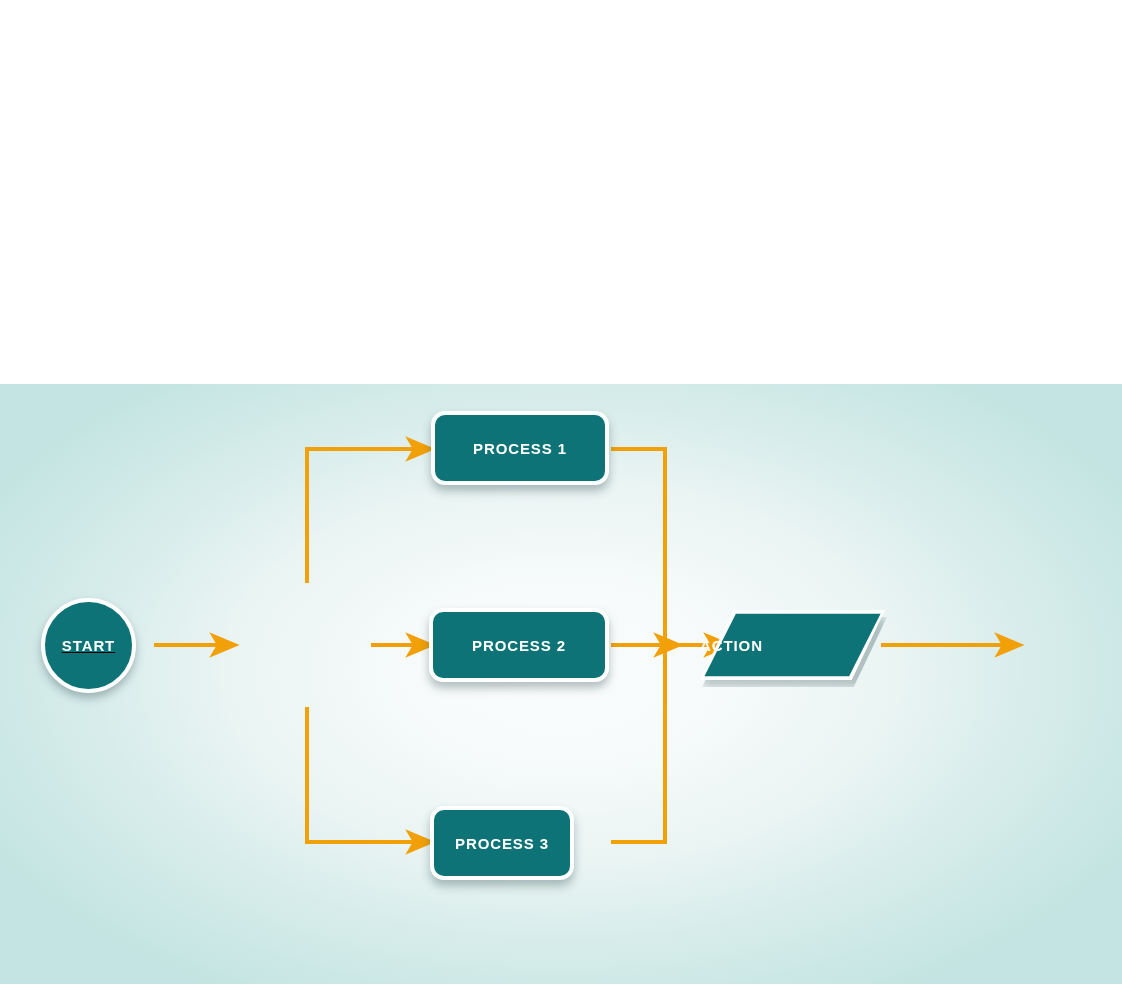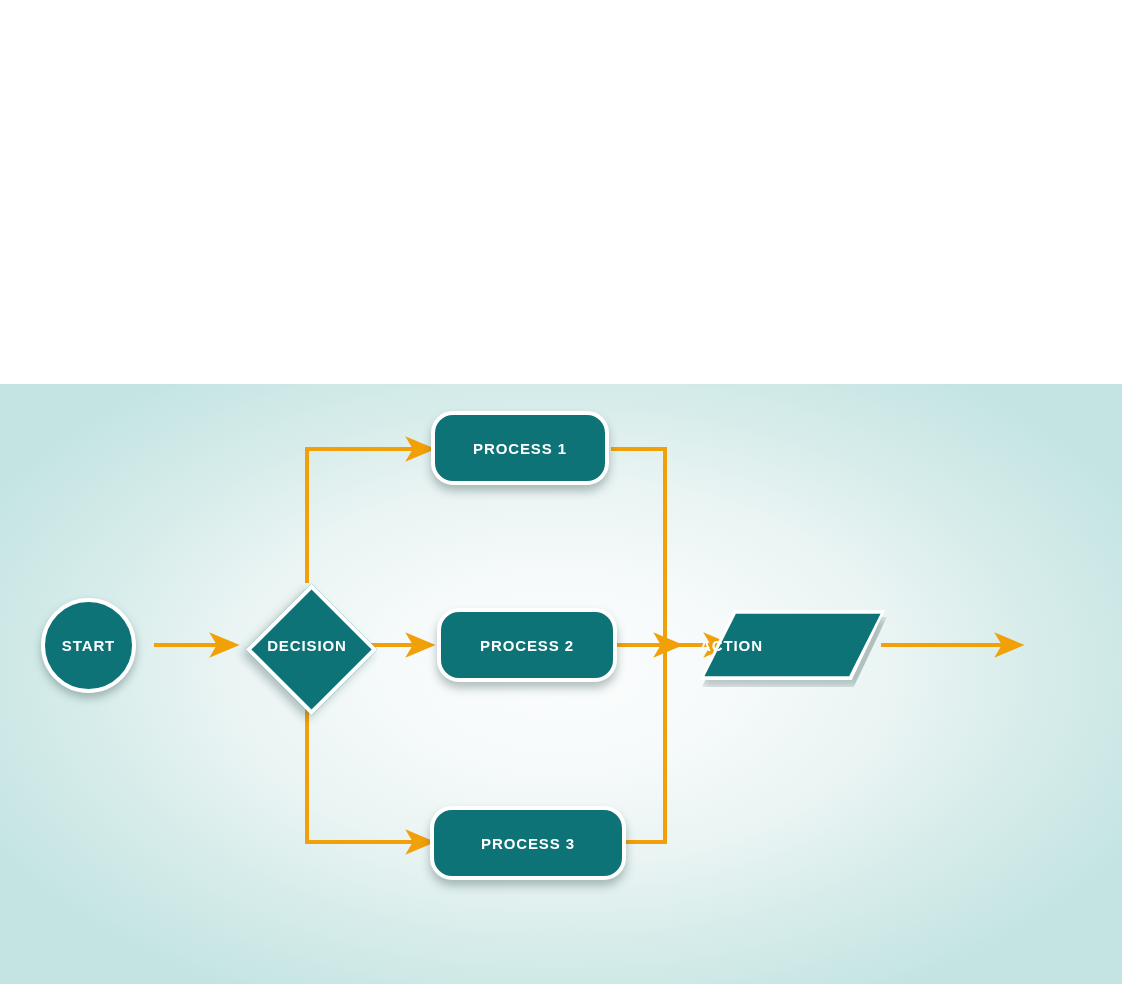--- a/index.html
+++ b/index.html
@@ -71,26 +71,27 @@
     white-space: nowrap;
     user-select: none;
   }
 
   
   .terminator {
     border-radius: 50%;
     background: #0d7377;
     border: 4px solid #ffffff;
     box-shadow: 0 5px 9px rgba(40,70,72,0.34);
+    text-decoration: underline;
   }
   .terminator .node-label { font-size: 15px; }
 
   
   .process {
-    border-radius: 22px;
+    border-radius: 14px;
     background: #0d7377;
     border: 4px solid #ffffff;
     box-shadow: 0 6px 10px rgba(40,70,72,0.34);
   }
 
   
   .decision-wrap {
     position: absolute;
     width: 120px;
     height: 120px;
@@ -193,36 +194,30 @@
         <line x1="665" y1="261" x2="712" y2="261" marker-end="url(#arrowhead)"></line>
 
         <line x1="881" y1="261" x2="1003" y2="261" marker-end="url(#arrowhead)"></line>
       </g>
     </svg>
 
     <div class="node terminator" style="left:41px; top:214px; width:95px; height:95px;">
       <span class="node-label">START</span>
     </div>
 
-    <div class="decision-wrap" style="left:247px; top:201px;">
-      <div class="decision-shape"></div>
-      <div class="decision-text">
-        <span class="node-label">DECISION</span>
-      </div>
-    </div>
 
     <div class="node process" style="left:431px; top:27px; width:178px; height:74px;">
       <span class="node-label">PROCESS 1</span>
     </div>
 
-    <div class="node process" style="left:429px; top:224px; width:180px; height:74px;margin-left:8px;">
+    <div class="node process" style="left:429px; top:224px; width:180px; height:74px;">
       <span class="node-label">PROCESS 2</span>
     </div>
 
-    <div class="node process" style="left:430px; top:422px; width:196px; height:74px;text-align:center;">
+    <div class="node process" style="left:430px; top:422px; width:144px; height:74px;text-align:center;">
       <span class="node-label">PROCESS 3</span>
     </div>
 
     <div class="action-wrap" style="left:700px; top:226px;">
       <div class="action-shadow"></div>
       <div class="action-outline"></div>
       <div class="action-fill"></div>
       <div class="action-text">
         <span class="node-label">ACTION</span>
       </div>

